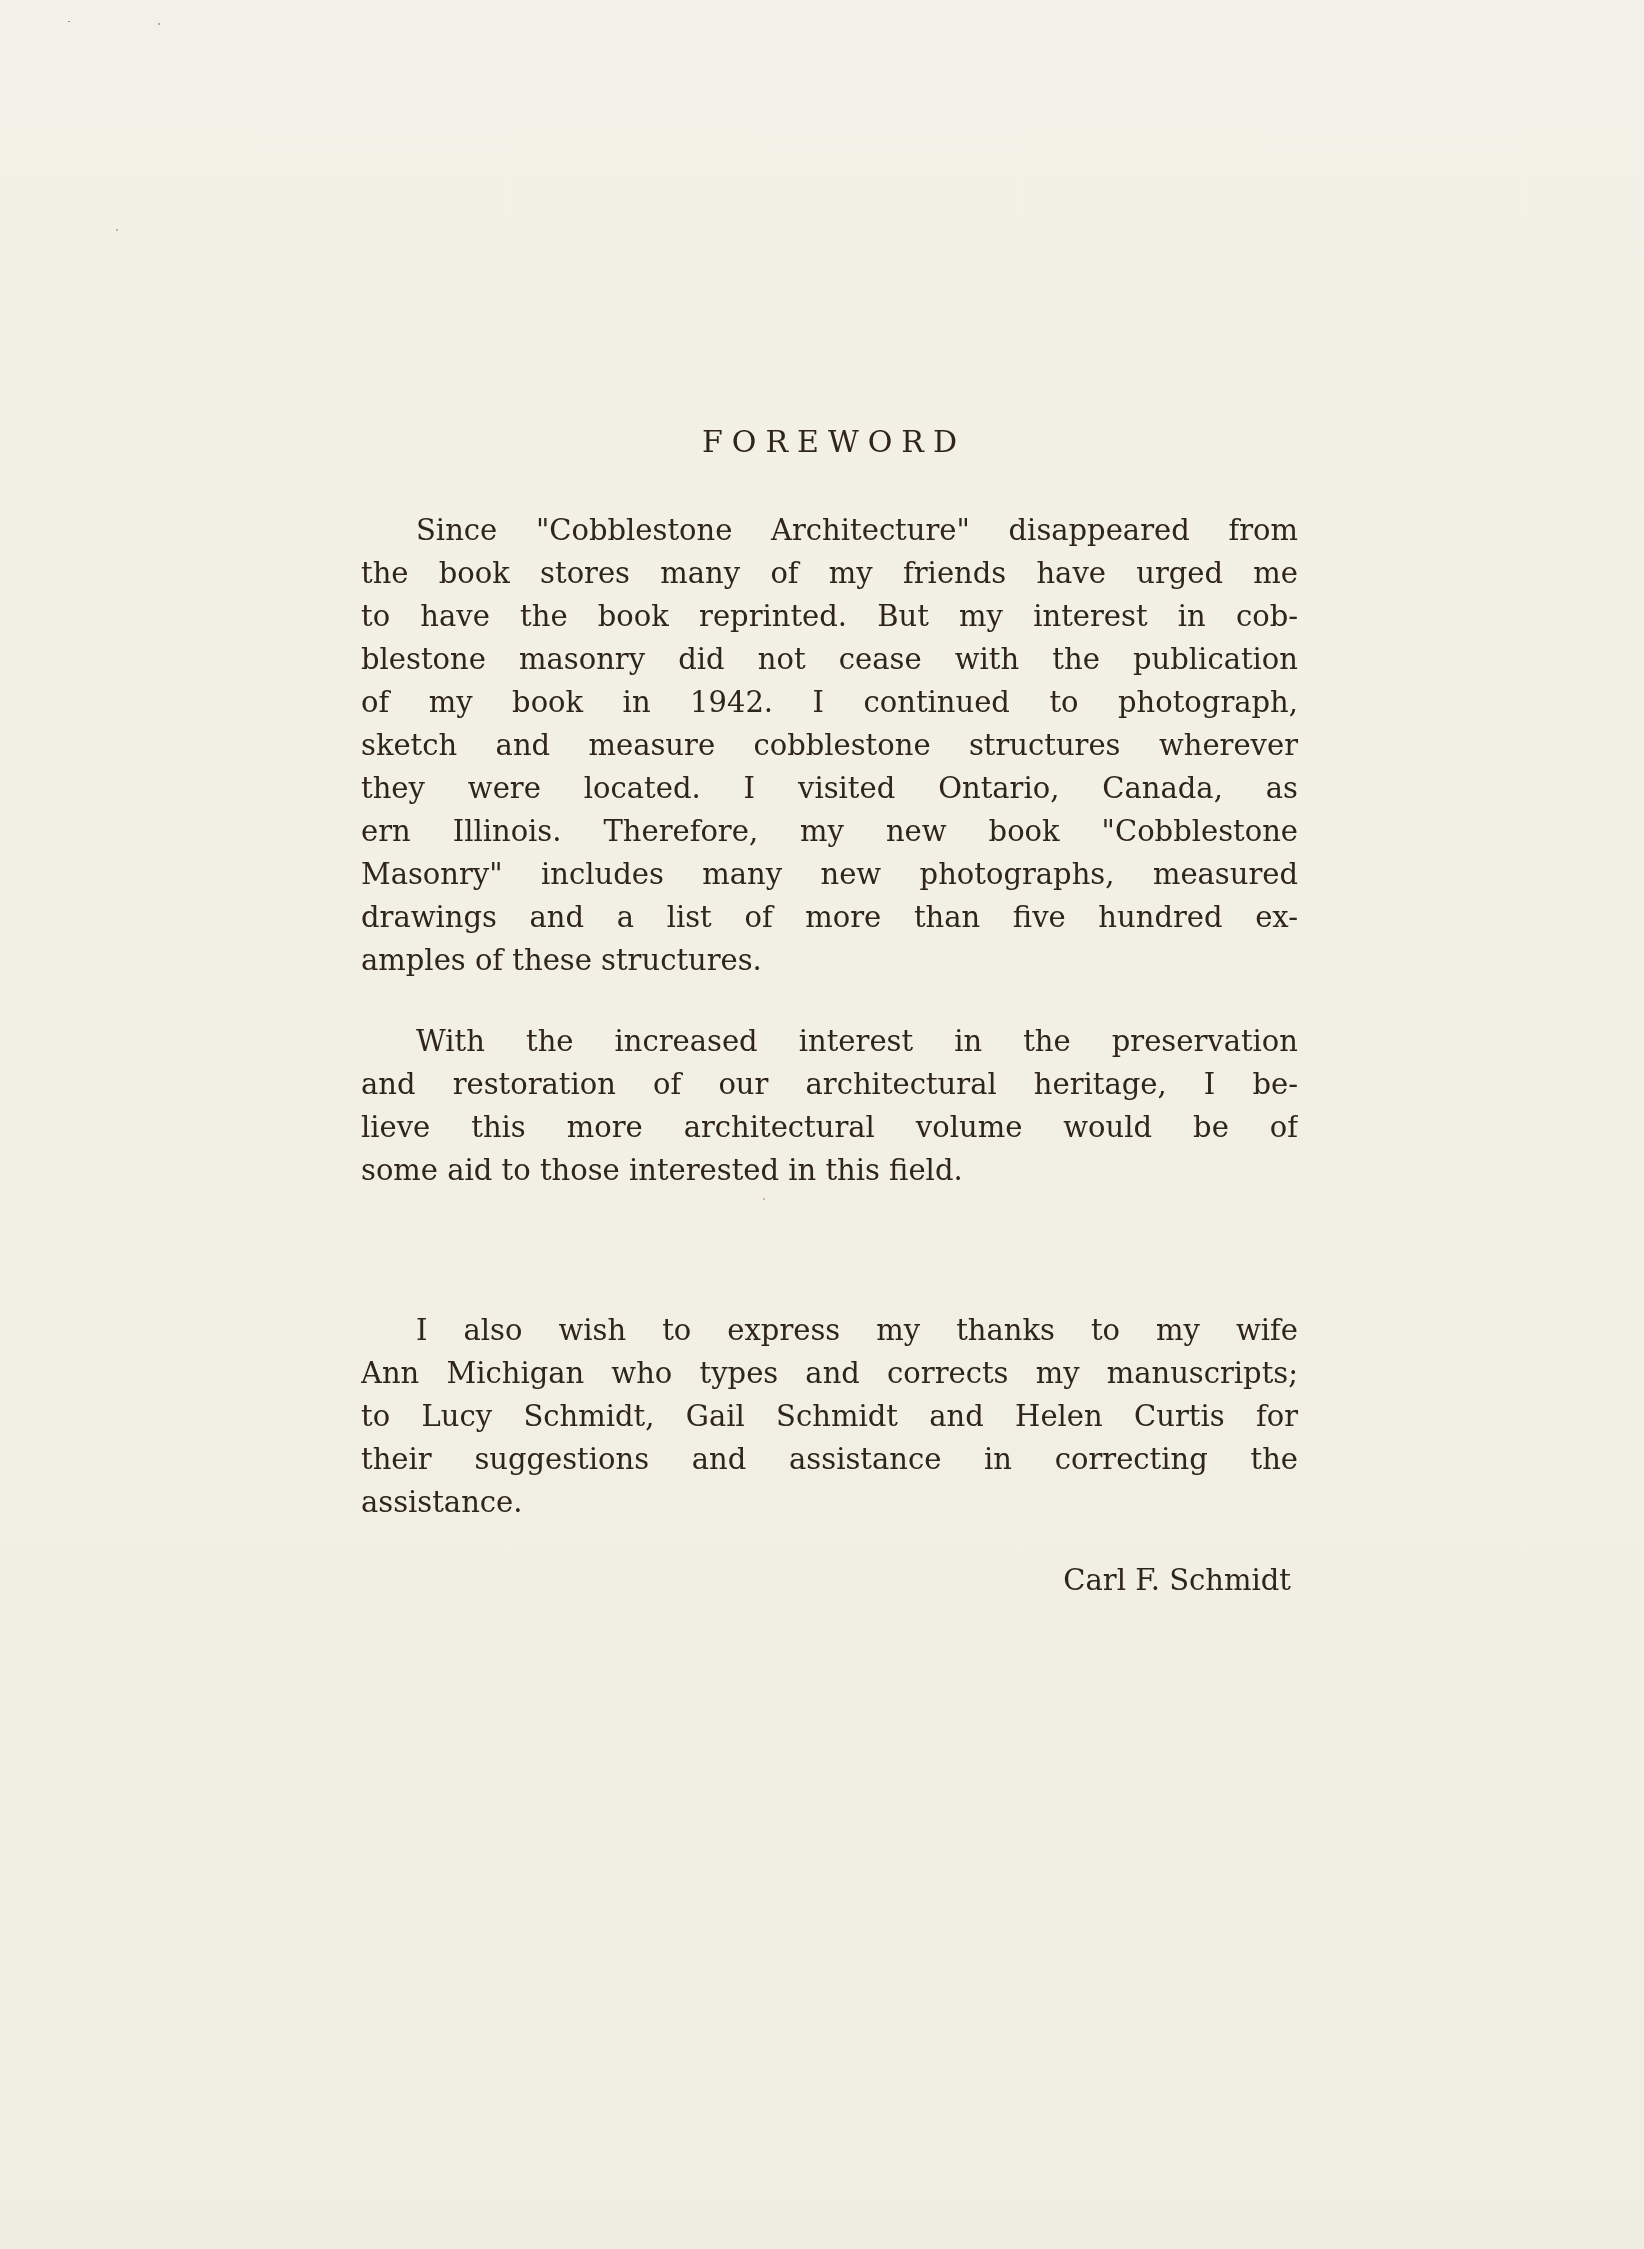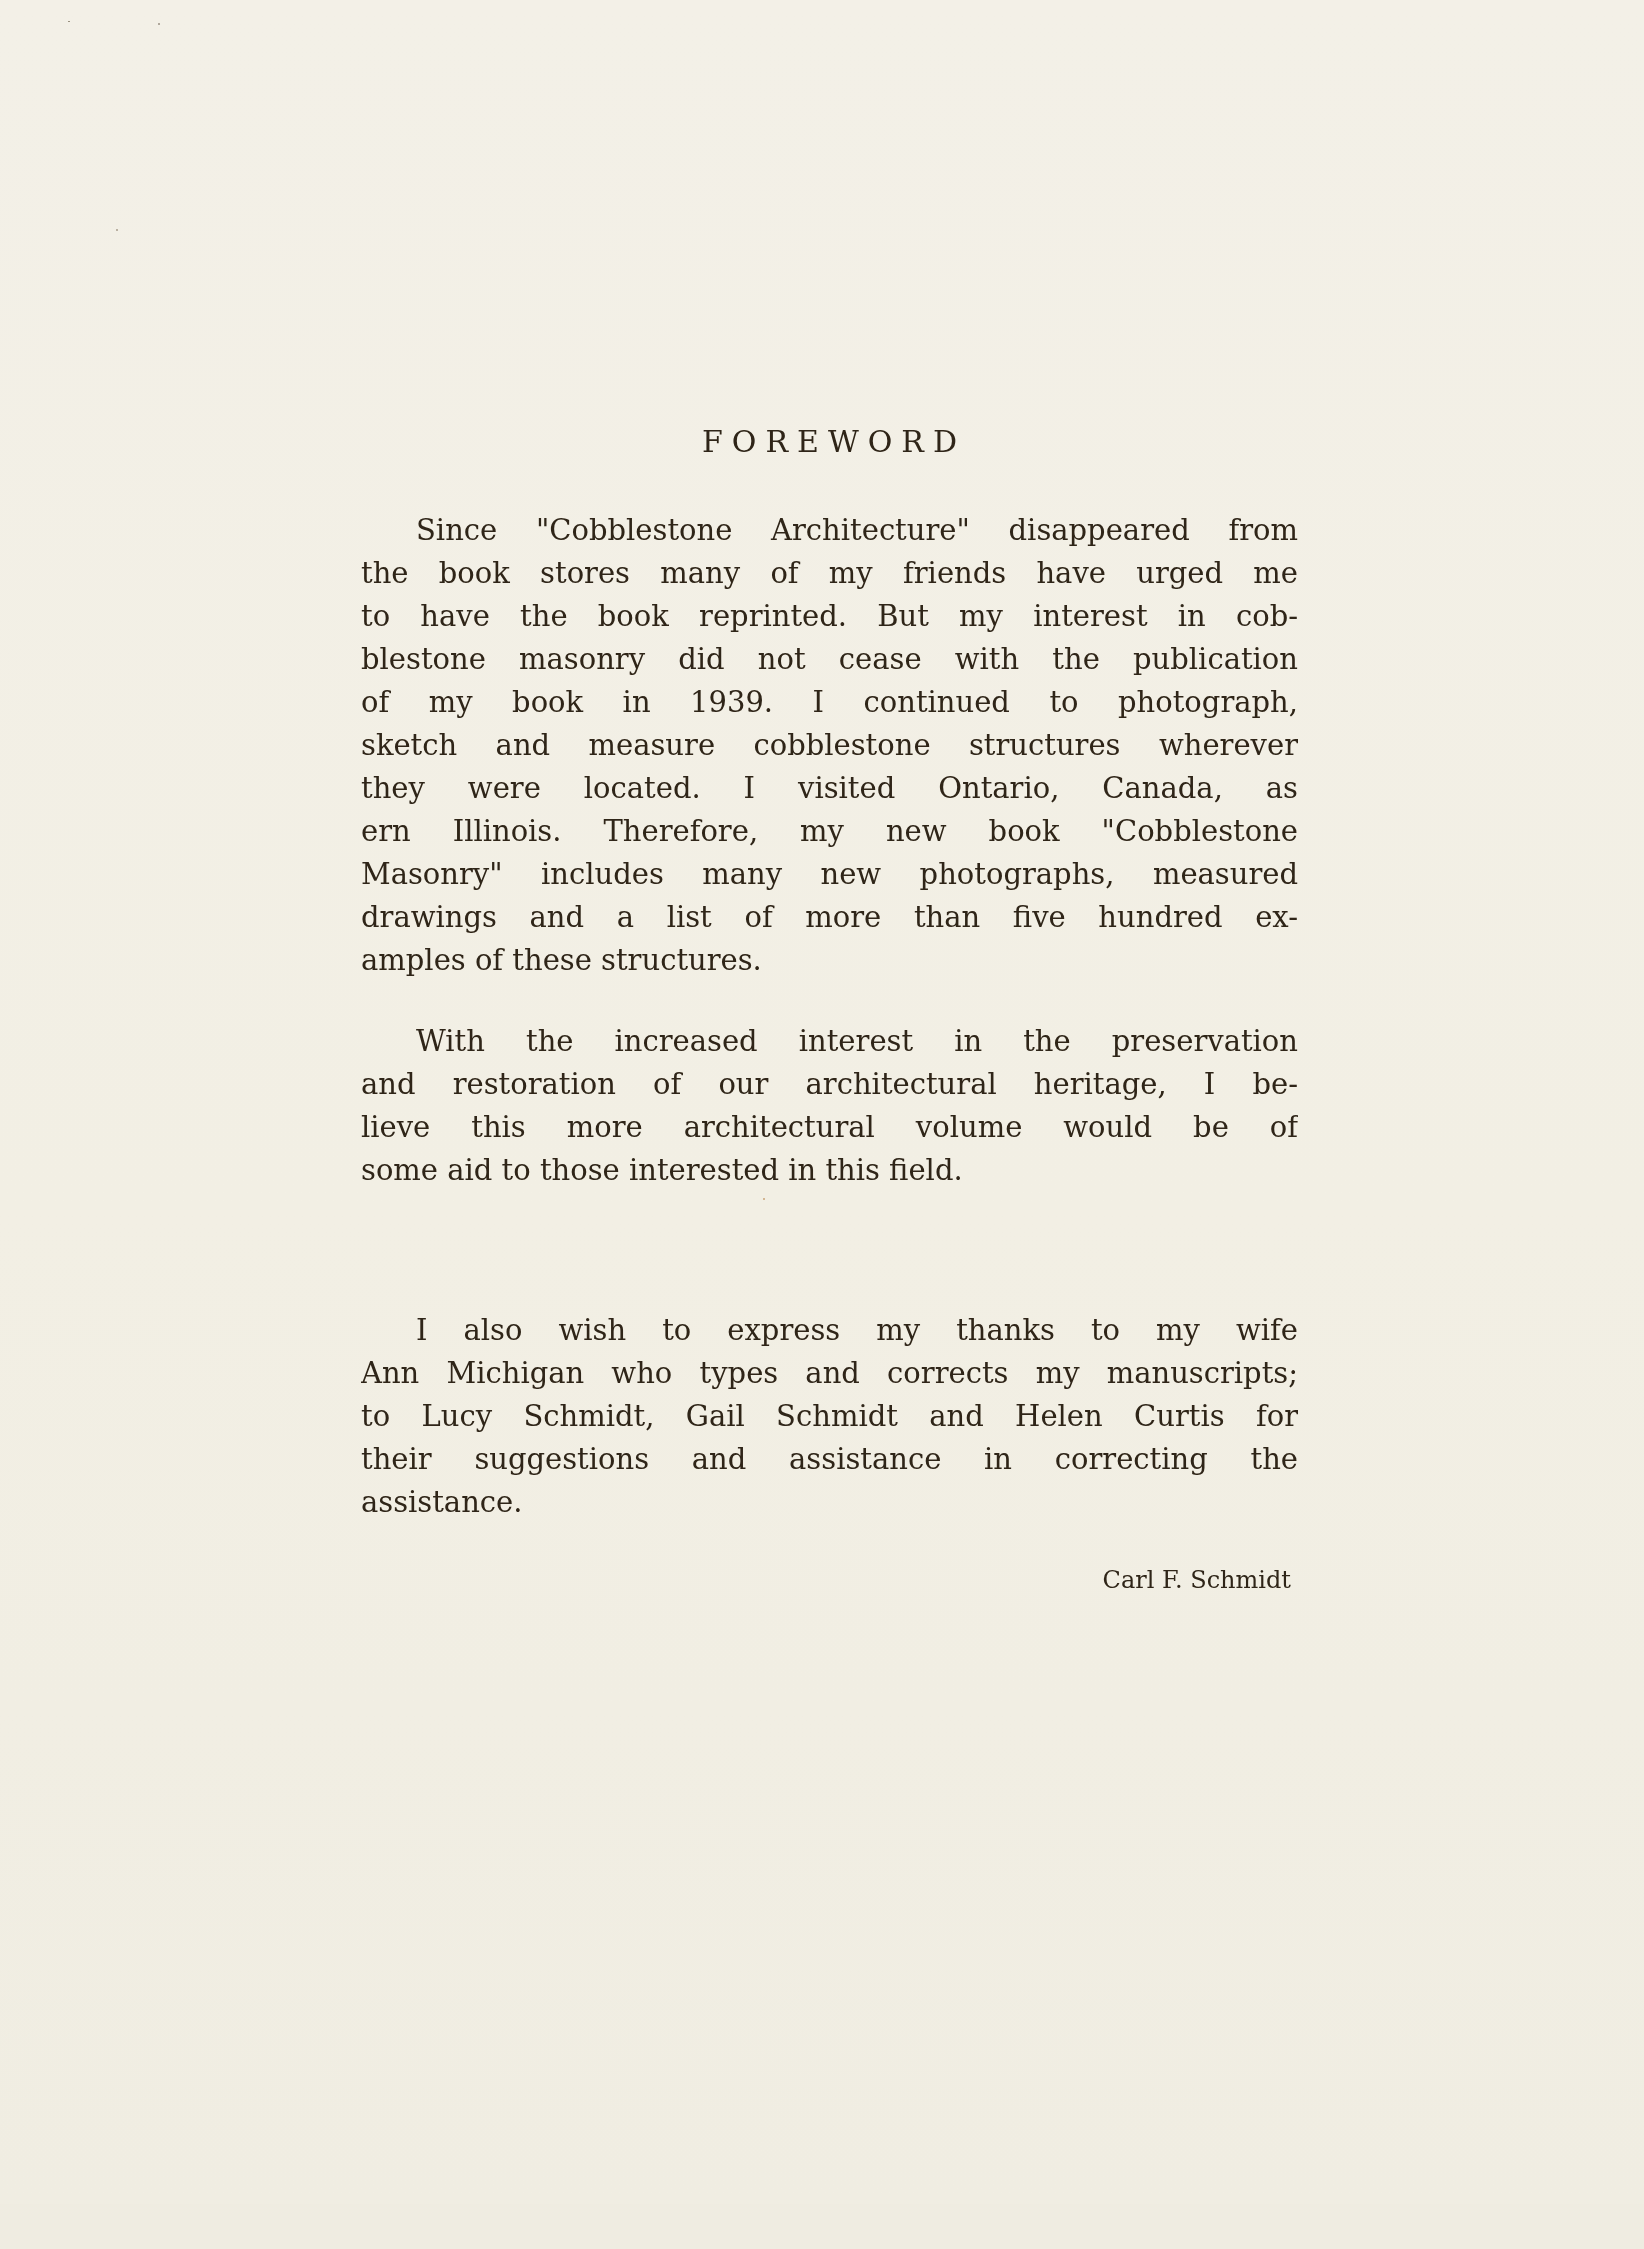--- a/index.html
+++ b/index.html
@@ -55,21 +55,21 @@
     white-space: nowrap;
     overflow: hidden;
   }
   .line.first { text-indent: 55px; }
   .line.last  { text-align-last: left; }
   .signature {
     position: absolute;
     left: 361px;
     width: 930px;
     top: 1559px;
-    font-size: 24px;
+    font-size: 29px;
     line-height: 43px;
     text-align: right;
     white-space: nowrap;
   }
   .speck {
     position: absolute;
     border-radius: 50%;
     pointer-events: none;
   }
   .speck.s1 { left: 68px;  top: 20.5px;   width: 2.4px; height: 1.9px; background: #8a7f6d; }
@@ -90,21 +90,21 @@
 
   <div class="page-title">FOREWORD</div>
 
   <div class="body-text">
 
   <div class="para">
         <div class="line first">Since "Cobblestone Architecture" disappeared from</div>
         <div class="line">the book stores many of my friends have urged me</div>
         <div class="line">to have the book reprinted. But my interest in cob-</div>
         <div class="line">blestone masonry did not cease with the publication</div>
-        <div class="line">of my book in 1939. I continued to photograph,</div>
+        <div class="line">of my book in 1942. I continued to photograph,</div>
         <div class="line">sketch and measure cobblestone structures wherever</div>
         <div class="line">they were located. I visited Ontario, Canada, as</div>
         <div class="line">ern Illinois. Therefore, my new book "Cobblestone</div>
         <div class="line">Masonry" includes many new photographs, measured</div>
         <div class="line">drawings and a list of more than five hundred ex-</div>
         <div class="line last">amples of these structures.</div>
       </div>
       <div class="para">
         <div class="line first">With the increased interest in the preservation</div>
         <div class="line">and restoration of our architectural heritage, I be-</div>

